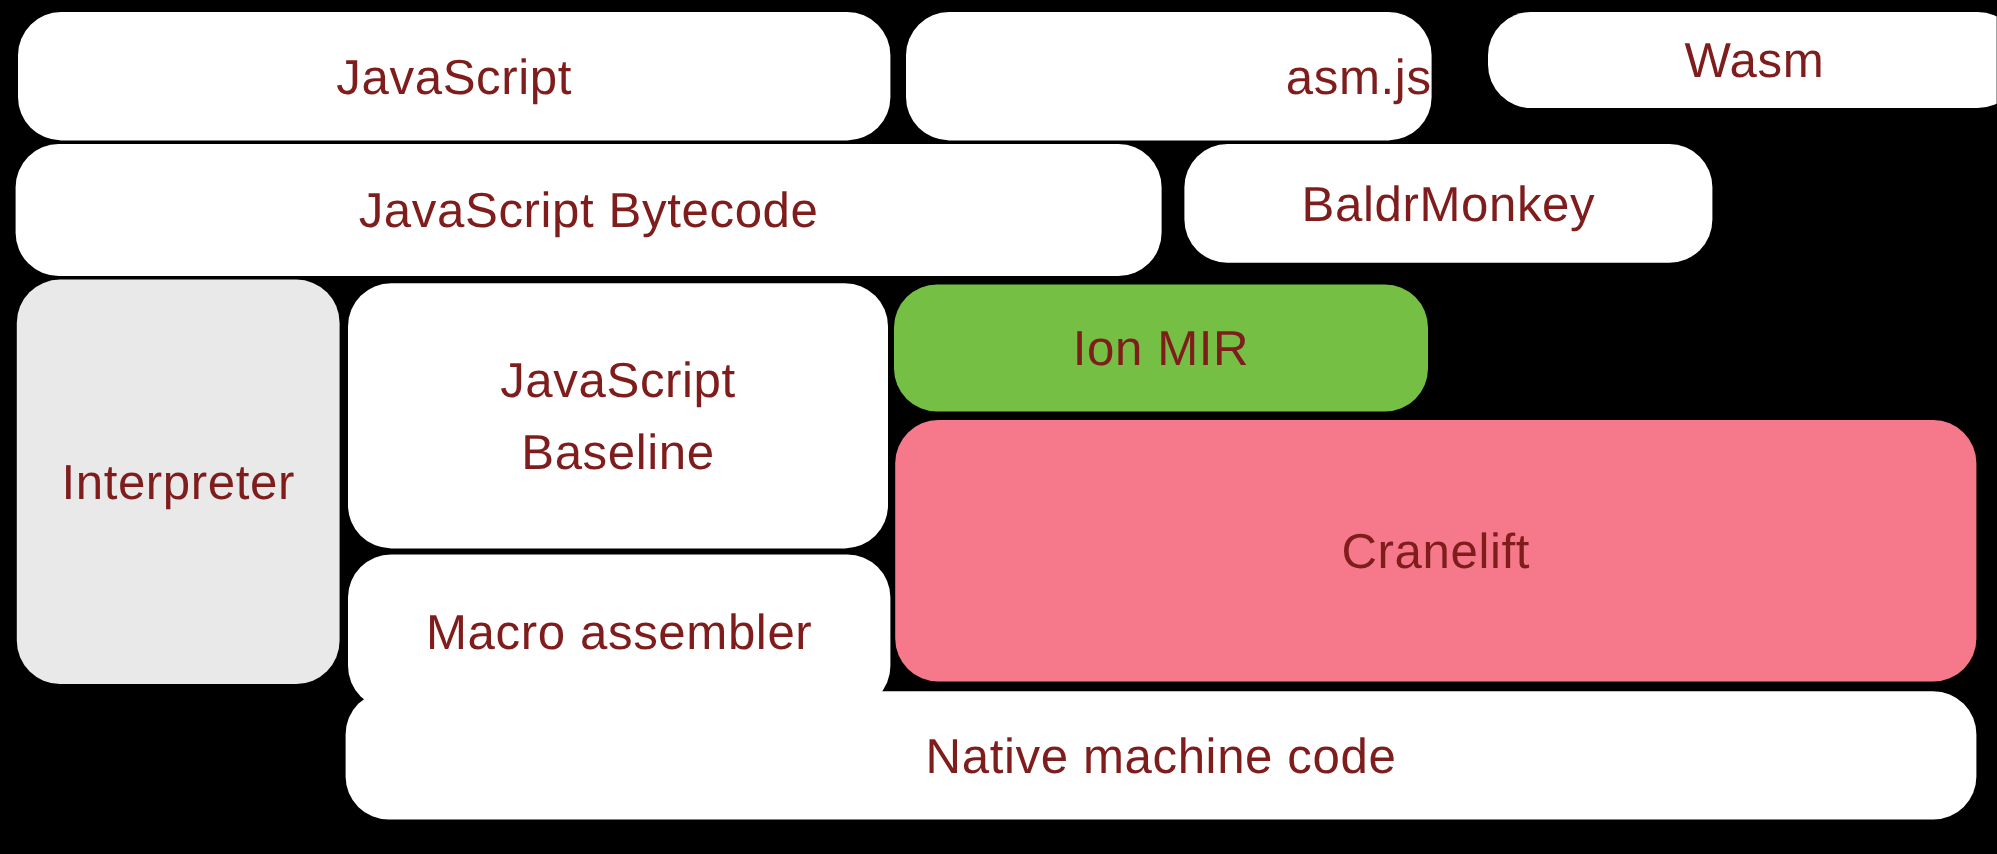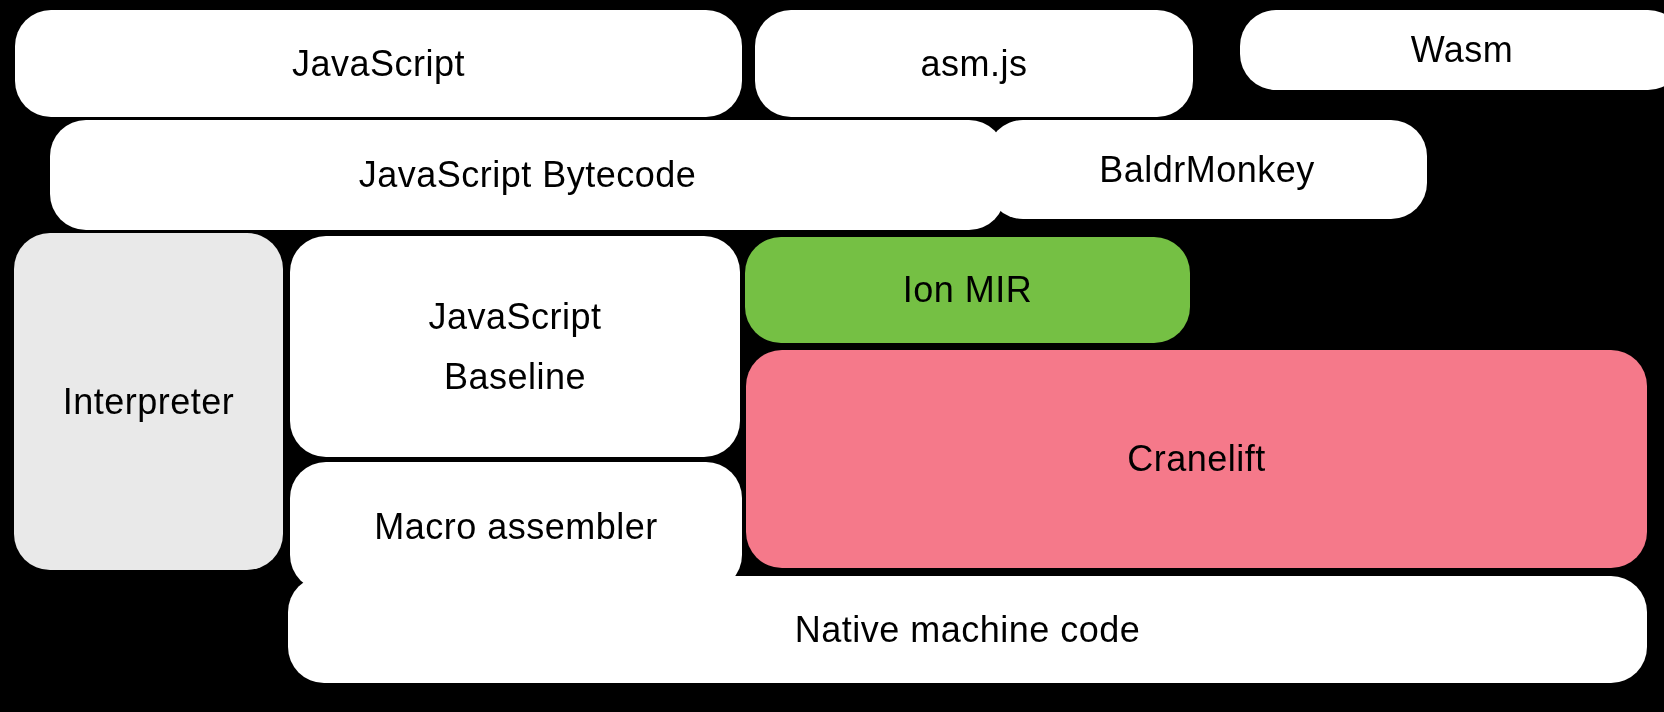--- a/index.html
+++ b/index.html
@@ -16,35 +16,35 @@
   }
   .box {
     position: absolute;
     border-radius: 36px;
     display: flex;
     align-items: center;
     justify-content: center;
     box-sizing: border-box;
   }
   .lbl {
-    font-size: 36px;
+    font-size: 41px;
     line-height: 60px;
-    color: #000000;
+    color: #7f1d1d;
     text-align: center;
     white-space: nowrap;
     letter-spacing: 0.5px;
   }
   .lbl.wrap {
     white-space: normal;
     max-width: 300px;
   }
 
   
   #b-javascript          { left: 15px;   top: 10px;  width: 727px;  height: 107px; }
-  #b-asmjs               { left: 755px;  top: 10px;  width: 438px;  height: 107px; }
+  #b-asmjs               { left: 755px;  top: 10px;  width: 438px;  height: 107px; justify-content: flex-end; }
   #b-wasm                { left: 1240px; top: 10px;  width: 444px;  height: 80px; }
   #b-javascript-bytecode { left: 13px;   top: 120px; width: 955px;  height: 110px; }
   #b-baldrmonkey         { left: 987px;  top: 120px; width: 440px;  height: 99px; }
   #b-interpreter         { left: 14px;   top: 233px; width: 269px;  height: 337px; }
   #b-javascript-baseline { left: 290px;  top: 236px; width: 450px;  height: 221px; justify-content: center; }
   #b-ion-mir             { left: 745px;  top: 237px; width: 445px;  height: 106px; }
   #b-cranelift           { left: 746px;  top: 350px; width: 901px;  height: 218px; }
   #b-macro-assembler     { left: 290px;  top: 462px; width: 452px;  height: 129px; }
   #b-native-machine-code { left: 288px;  top: 576px; width: 1359px; height: 107px; }
 </style>
@@ -58,21 +58,21 @@
   </div>
 
   <div class="box" id="b-asmjs" style="background-color: rgb(255, 255, 255);">
     <span class="lbl">asm.js</span>
   </div>
 
   <div class="box" id="b-wasm" style="background-color: rgb(255, 255, 255);">
     <span class="lbl">Wasm</span>
   </div>
 
-  <div class="box" id="b-javascript-bytecode" style="background-color: rgb(255, 255, 255); margin-left: 37px;">
+  <div class="box" id="b-javascript-bytecode" style="background-color: rgb(255, 255, 255);">
     <span class="lbl">JavaScript Bytecode</span>
   </div>
 
   <div class="box" id="b-baldrmonkey" style="background-color: rgb(255, 255, 255);">
     <span class="lbl">BaldrMonkey</span>
   </div>
 
   <div class="box" id="b-interpreter" style="background-color: rgb(233, 233, 233);">
     <span class="lbl">Interpreter</span>
   </div>

